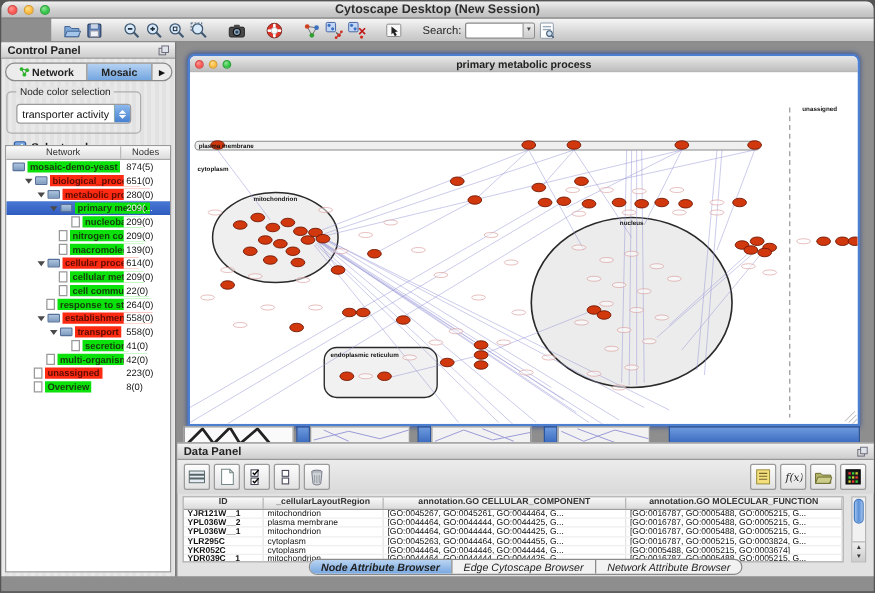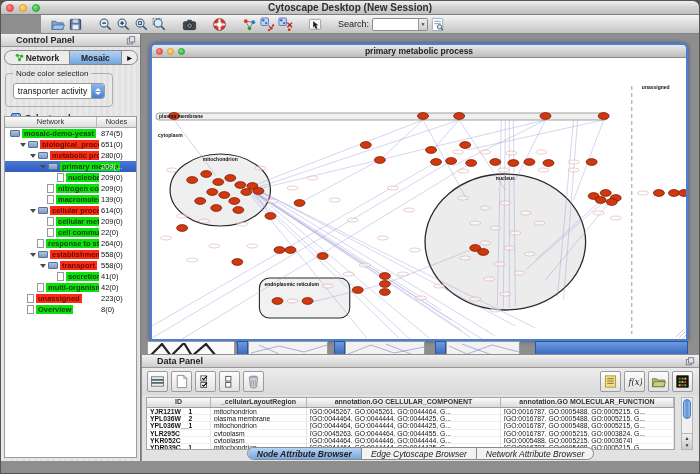--- a/index.html
+++ b/index.html
@@ -25,21 +25,21 @@
   .search-label{font-size:9px;color:#222;margin-left:14px;margin-right:3px;}
   .search-box{width:56px;height:13px;background:#fff;border:1px solid #8a8a8a;border-radius:2px;display:flex;}
   .search-input{flex:1;border:none;outline:none;font-size:8px;padding:0 2px;min-width:0;background:transparent;}
   .search-arrow{width:9px;background:linear-gradient(#eee,#ccc);border-left:1px solid #999;font-size:5px;color:#444;
                 display:flex;align-items:center;justify-content:center;}
 
   
   .sidebar{position:absolute;top:33px;left:0;width:140px;bottom:12px;border-right:1px solid #7a7a7a;
            background:repeating-linear-gradient(90deg,#e9e9e9 0 3px,#e2e2e2 3px 6px);}
   .panel-head{height:13px;background:linear-gradient(#f1f1f1,#cdcdcd);border-bottom:1px solid #979797;
-              font-size:9px;font-weight:bold;color:#222;padding:1px 0 0 15px;position:relative;}
+              font-size:9px;font-weight:bold;color:#222;padding:1px 0 0 5px;position:relative;}
   .float-ico{position:absolute;right:4px;top:2px;width:10px;height:9px;}
   .sb-tabs{position:absolute;top:16px;left:3px;width:134px;height:15px;border:1px solid #8a8a8a;border-radius:8px;
            background:#ececec;display:flex;overflow:hidden;font-size:8.5px;font-weight:bold;color:#222;}
   .sb-tab{display:flex;align-items:center;justify-content:center;gap:2px;height:100%;}
   .sb-tab.network{flex:1.25;}
   .sb-tab.mosaic{flex:1;background:linear-gradient(#b5d2f2,#74a6e0);border-left:1px solid #8a8a8a;border-right:1px solid #8a8a8a;}
   .sb-tab.more{width:15px;font-size:6px;color:#111;}
   .groupbox{position:absolute;top:39px;left:4px;width:108px;height:34px;border:1px solid #adadad;border-radius:4px;}
   .groupbox .glabel{position:absolute;top:-5px;left:7px;background:#e5e5e5;font-size:8px;color:#222;padding:0 3px;}
   .combo{position:absolute;top:9px;left:7px;right:7px;height:16px;background:#fff;border:1px solid #9a9a9a;border-radius:3px;

